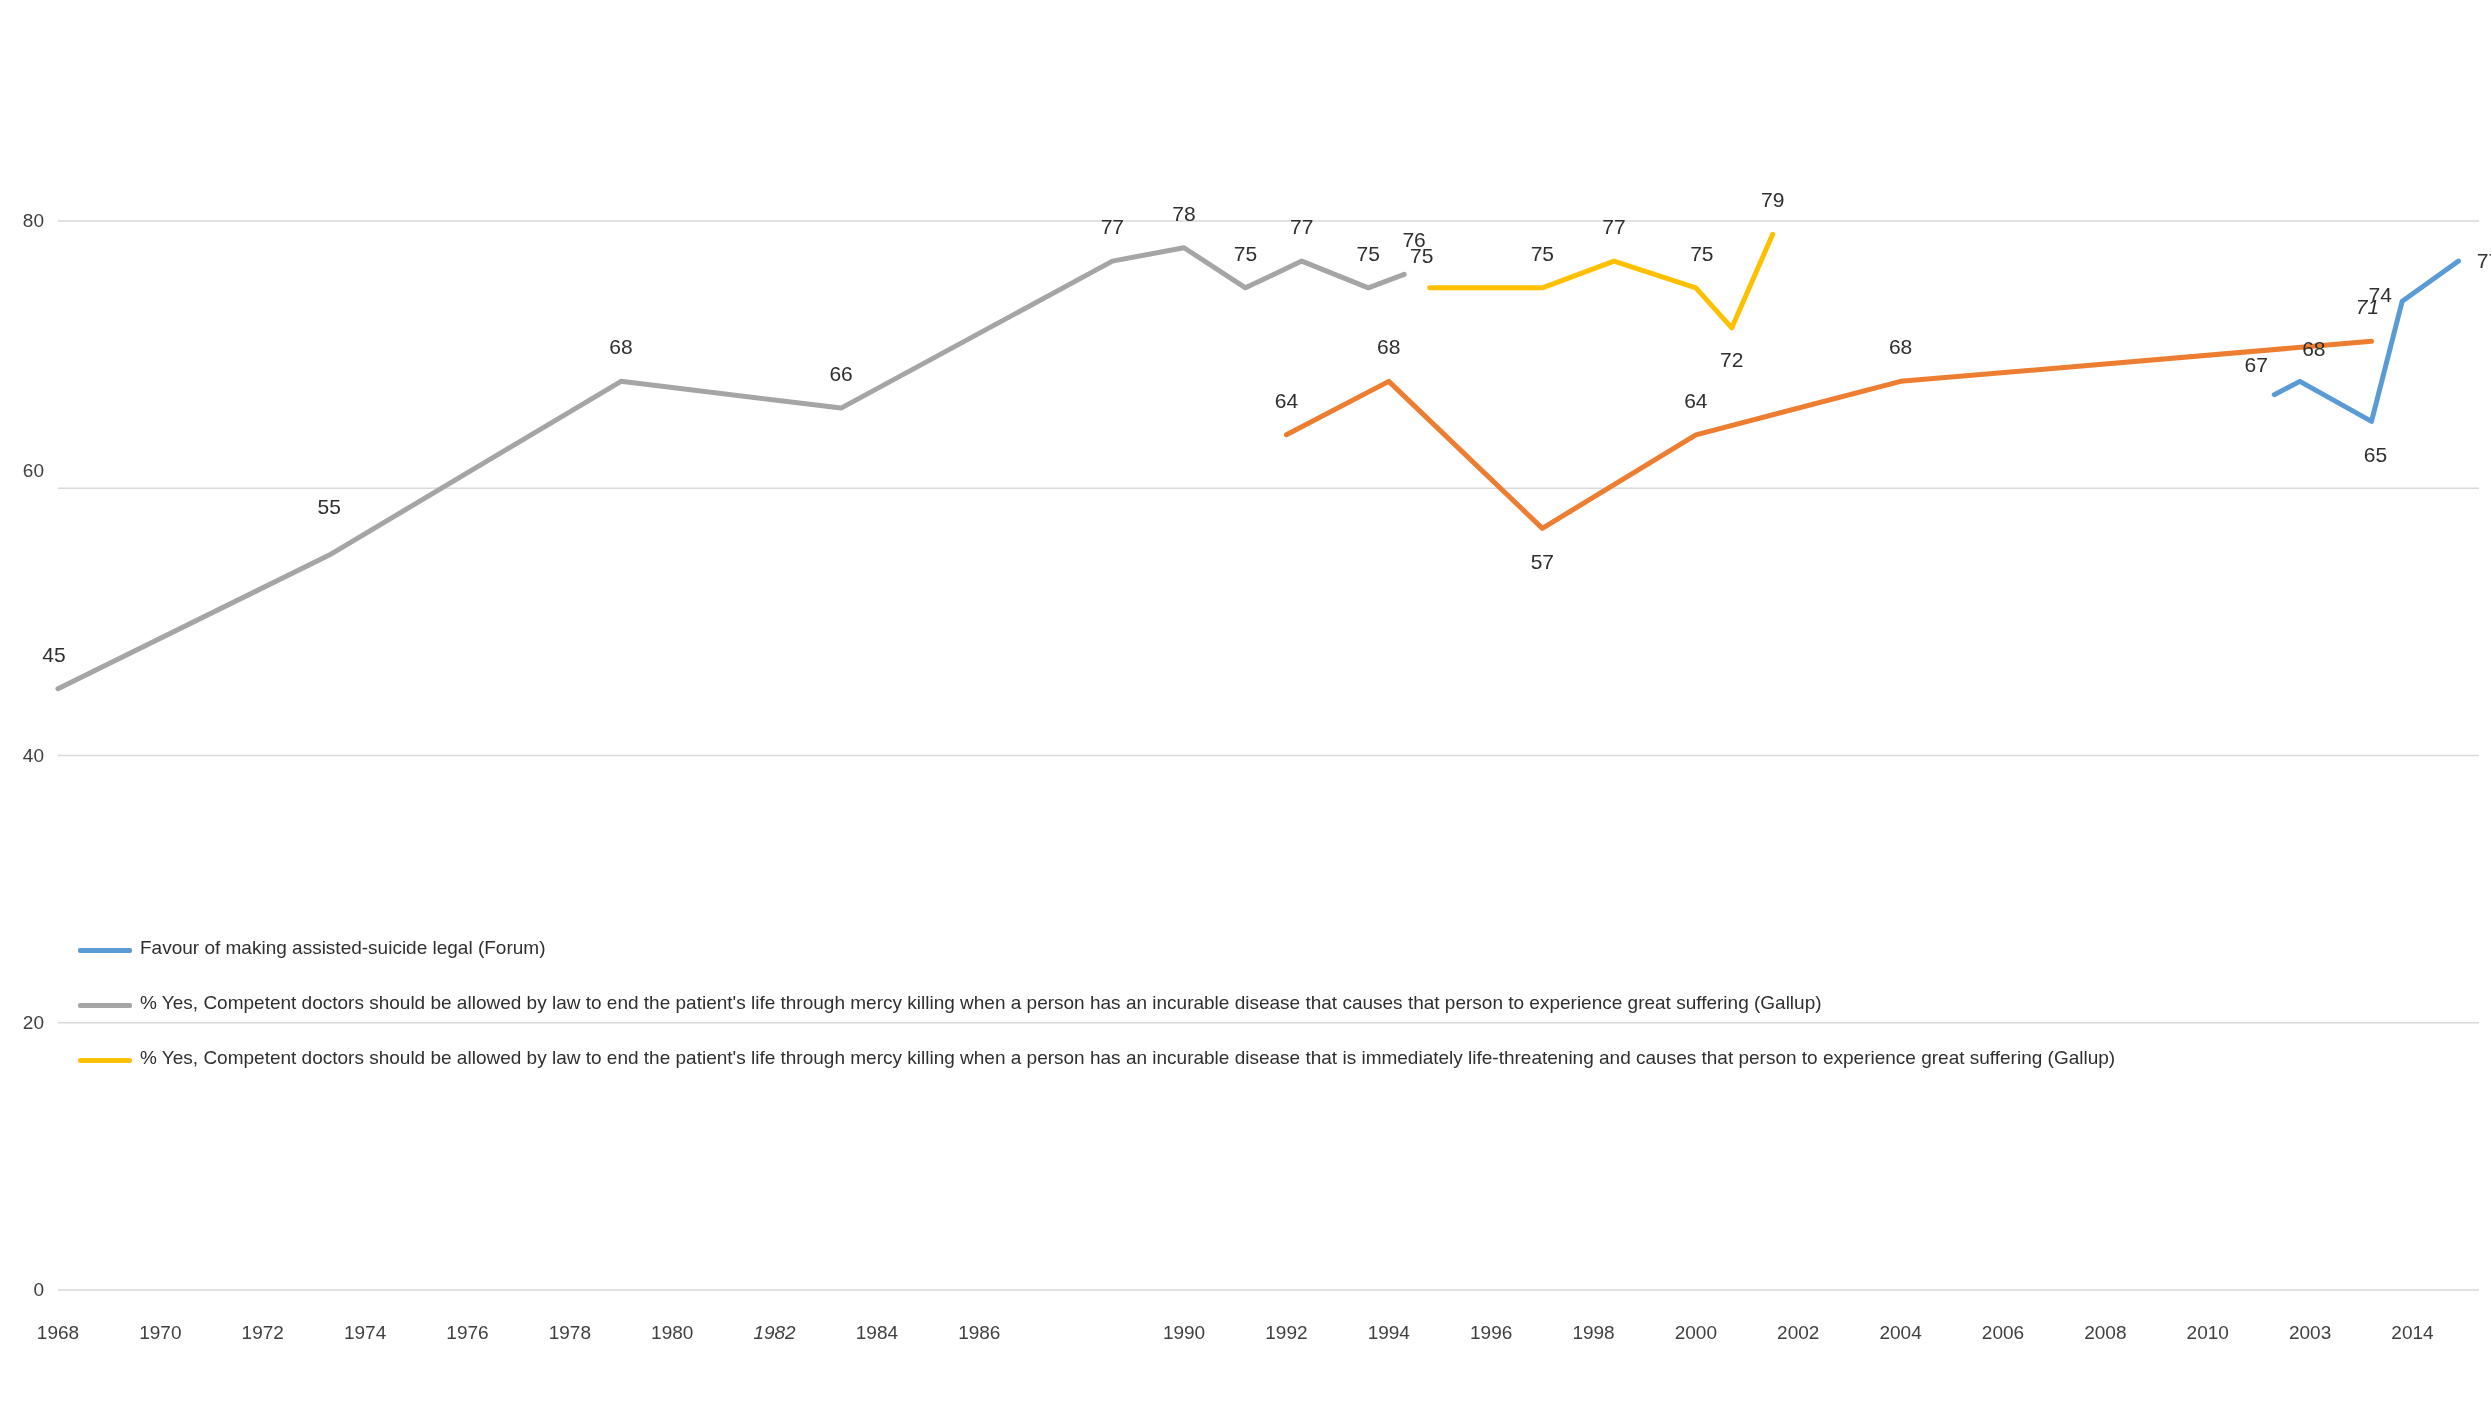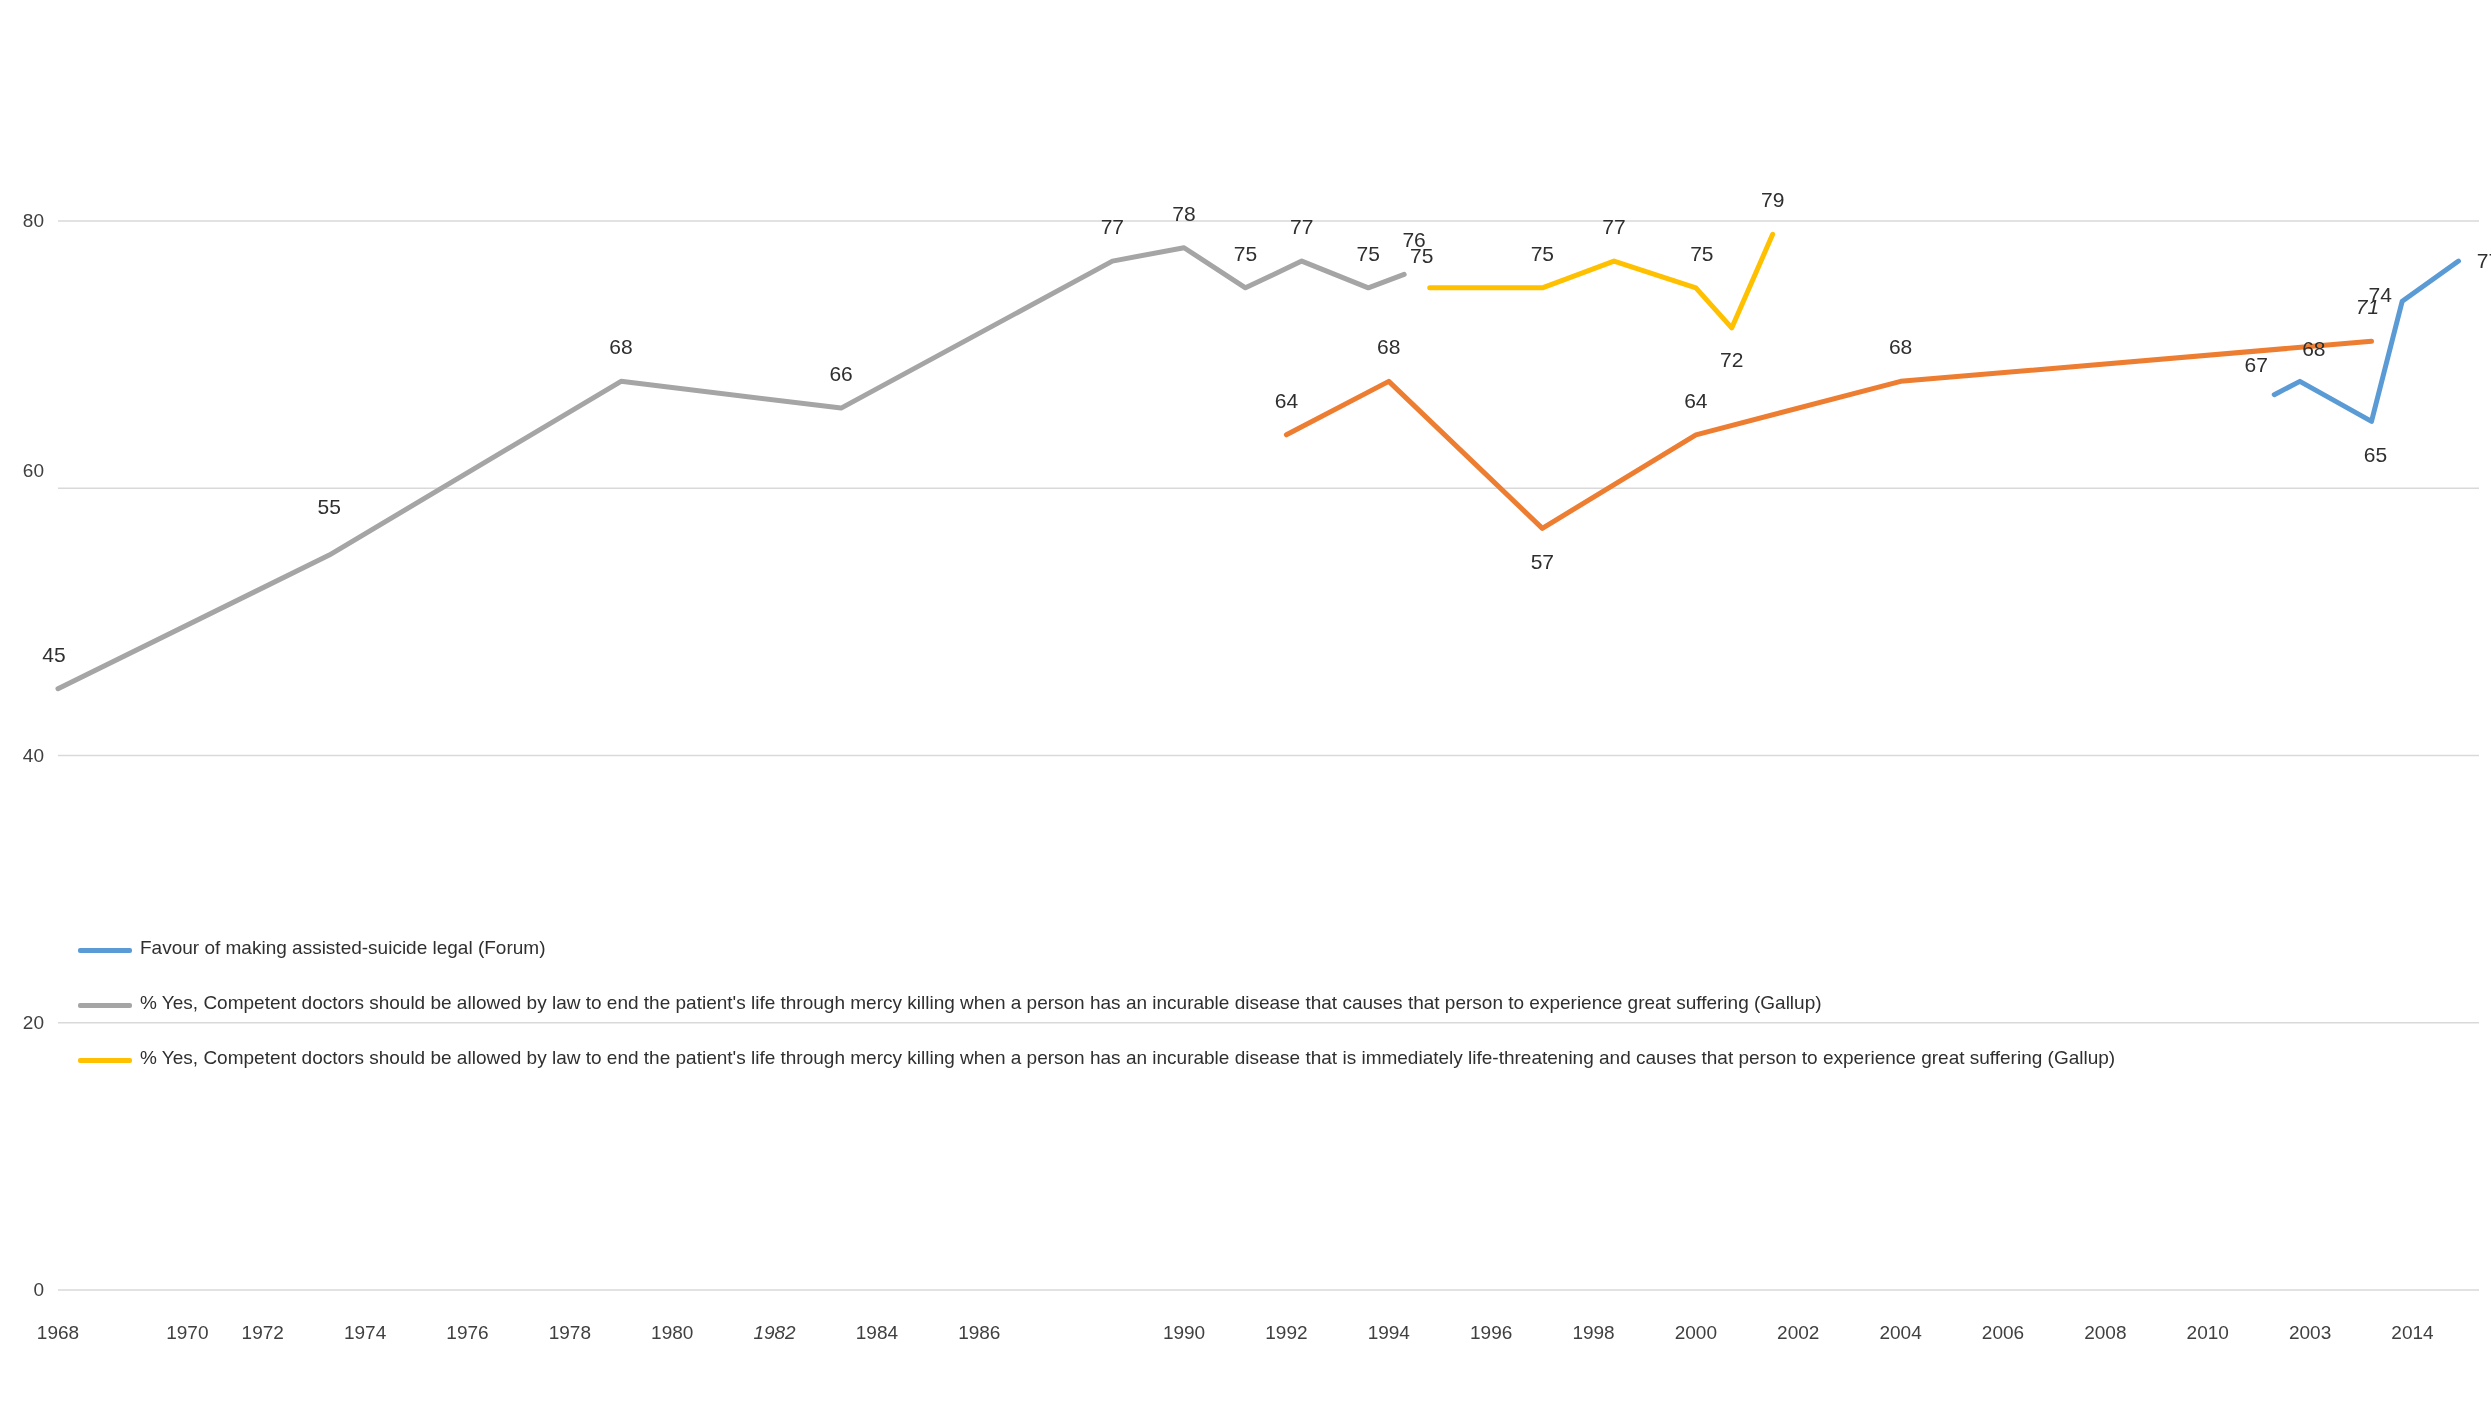--- a/index.html
+++ b/index.html
@@ -86,21 +86,21 @@
       <polyline points="1286.4143763213544,434.79999999999995 1388.7822410148005,381.35 1542.3340380549698,528.3375 1695.885835095139,434.79999999999995 1900.6215644820313,381.35 2371.513742071886,341.26250000000005" fill="none" stroke="#ED7D31" stroke-width="5" stroke-linejoin="round" stroke-linecap="round"></polyline>
       <polyline points="58,688.6875 329.2748414376301,555.0625 621.023255813954,381.35 841.114164904861,408.07500000000005 1112.389006342491,261.08749999999986 1184.046511627908,247.72500000000014 1245.4672304439782,287.8125 1301.7695560253687,261.08749999999986 1368.3086680761064,287.8125 1404.1374207188148,274.45000000000005" fill="none" stroke="#A5A5A5" stroke-width="5" stroke-linejoin="round" stroke-linecap="round"></polyline>
       <polyline points="1429.7293868921765,287.8125 1542.3340380549698,287.8125 1613.9915433403867,261.08749999999986 1695.885835095139,287.8125 1731.7145877378475,327.9 1772.6617336152237,234.36249999999995" fill="none" stroke="#FFC000" stroke-width="5" stroke-linejoin="round" stroke-linecap="round"></polyline>
     </svg>
 <div class="axis-label y-tick-label" style="left: 0px; width: 44px; top: 1290px;">0</div>
     <div class="axis-label y-tick-label" style="left: 0px; width: 44px; top: 1022.75px;">20</div>
     <div class="axis-label y-tick-label" style="left: 0px; width: 44px; top: 755.5px;">40</div>
     <div class="axis-label y-tick-label" style="left: 0px; width: 44px; top: 471px;">60</div>
     <div class="axis-label y-tick-label" style="left: 0px; width: 44px; top: 221px;">80</div>
     <div class="axis-label x-tick-label" style="left: 58px; top: 1322px;">1968</div>
-    <div class="axis-label x-tick-label" style="left: 160.368px; top: 1322px; margin-left: 27px;">1970</div>
+    <div class="axis-label x-tick-label" style="left: 160.368px; top: 1322px;">1970</div>
     <div class="axis-label x-tick-label" style="left: 262.736px; top: 1322px;">1972</div>
     <div class="axis-label x-tick-label" style="left: 365.104px; top: 1322px;">1974</div>
     <div class="axis-label x-tick-label" style="left: 467.471px; top: 1322px;">1976</div>
     <div class="axis-label x-tick-label" style="left: 569.839px; top: 1322px;">1978</div>
     <div class="axis-label x-tick-label" style="left: 672.207px; top: 1322px;">1980</div>
     <div class="axis-label x-tick-label" style="left: 774.575px; top: 1322px; font-style: italic;">1982</div>
     <div class="axis-label x-tick-label" style="left: 876.943px; top: 1322px;">1984</div>
     <div class="axis-label x-tick-label" style="left: 979.311px; top: 1322px;">1986</div>
     <div class="axis-label x-tick-label" style="left: 1081.68px; top: 1398px; font-style: italic;">1988</div>
     <div class="axis-label x-tick-label" style="left: 1184.05px; top: 1322px;">1990</div>

